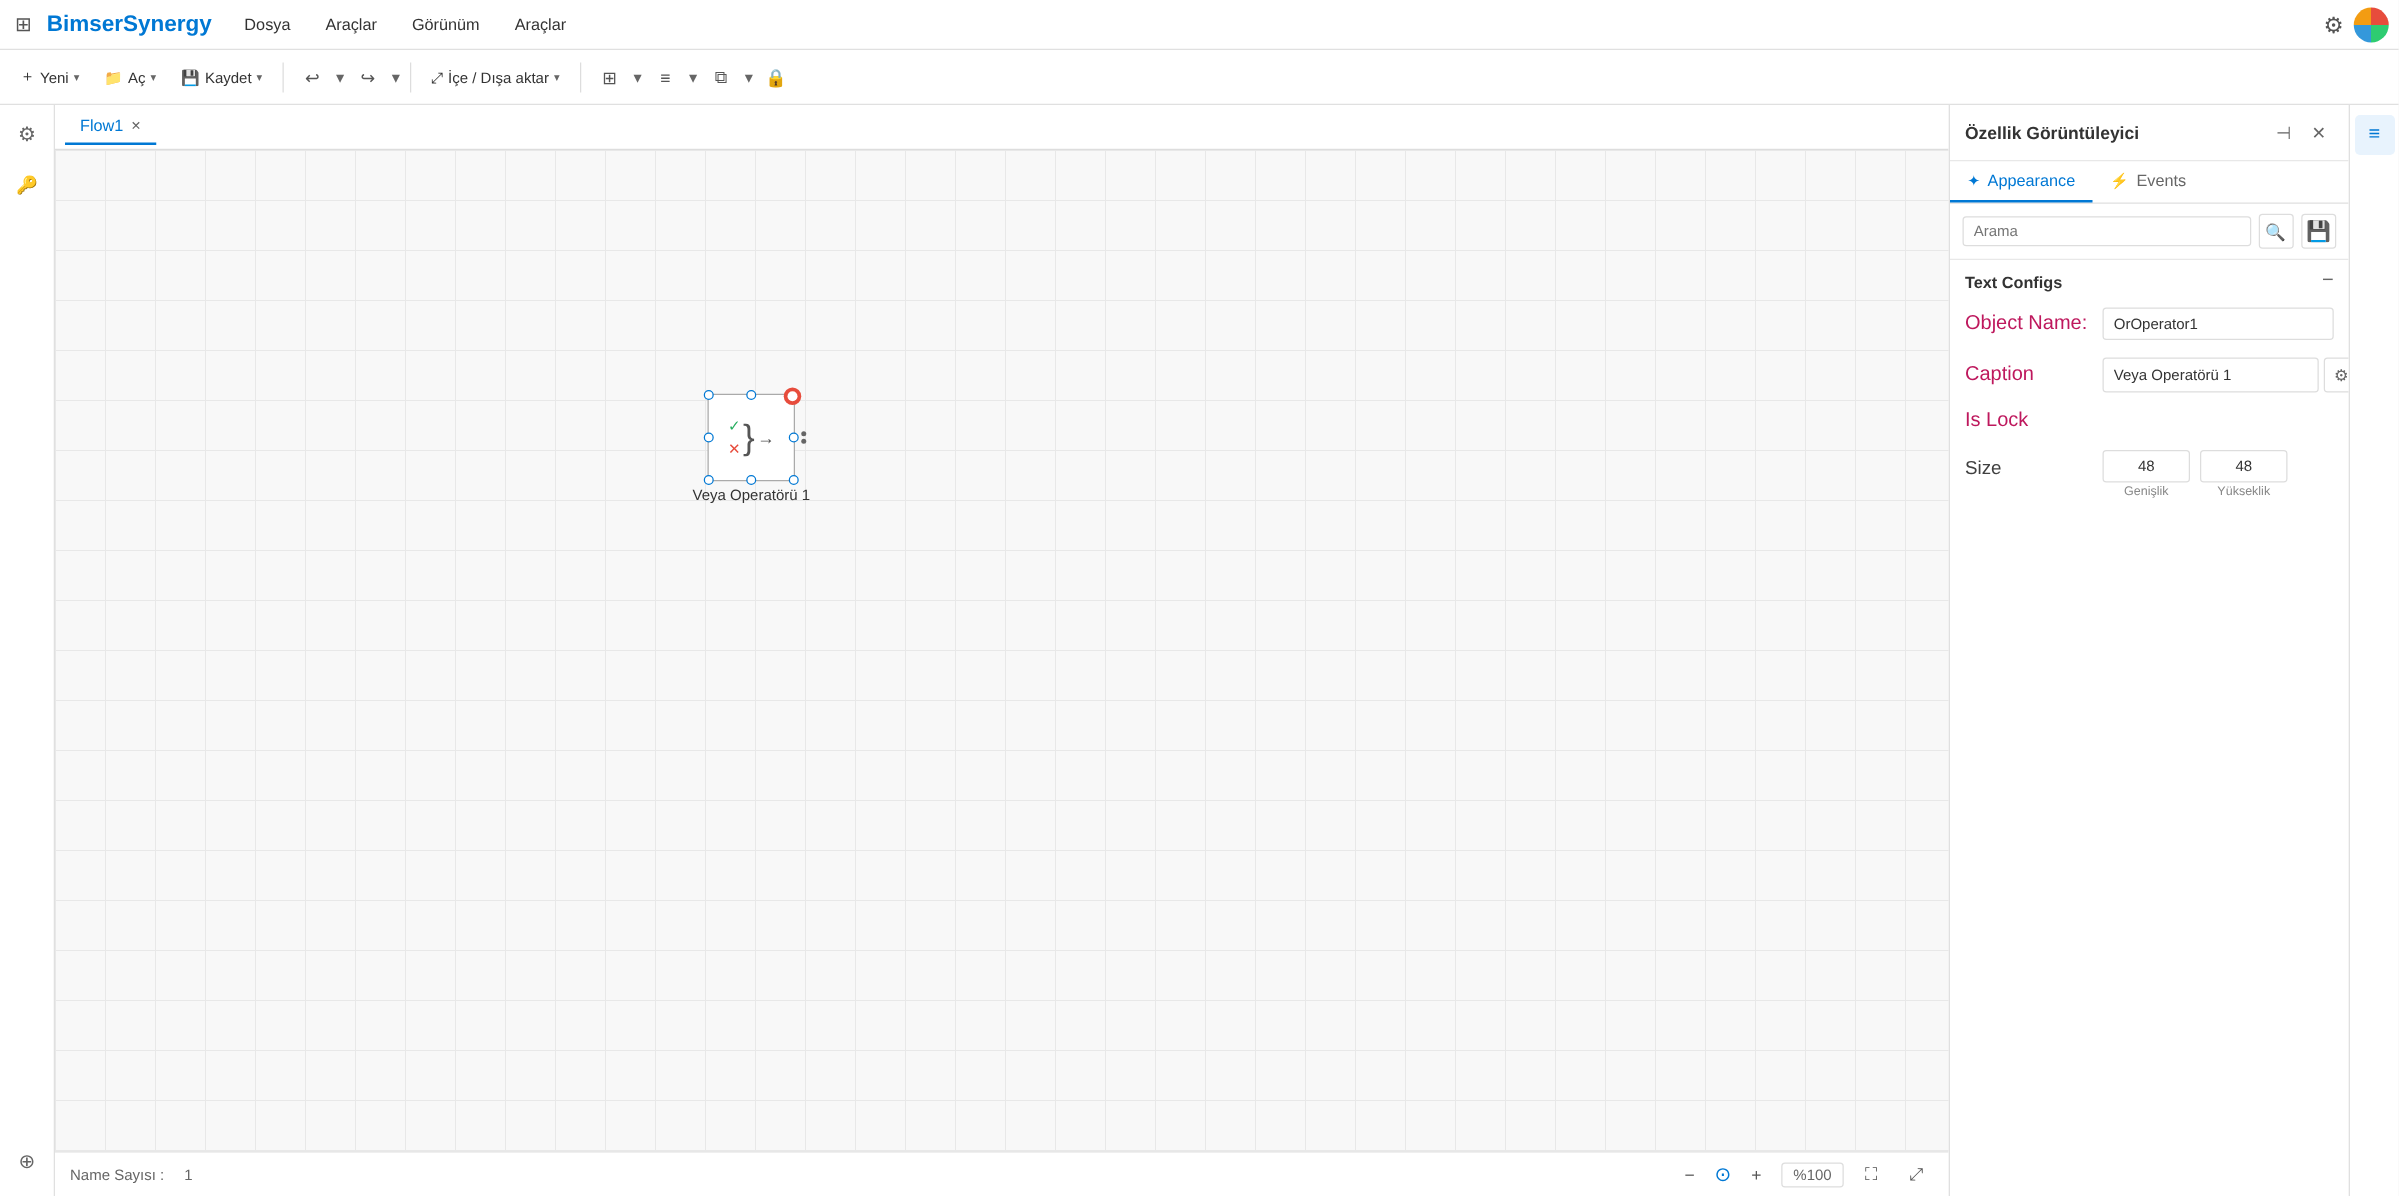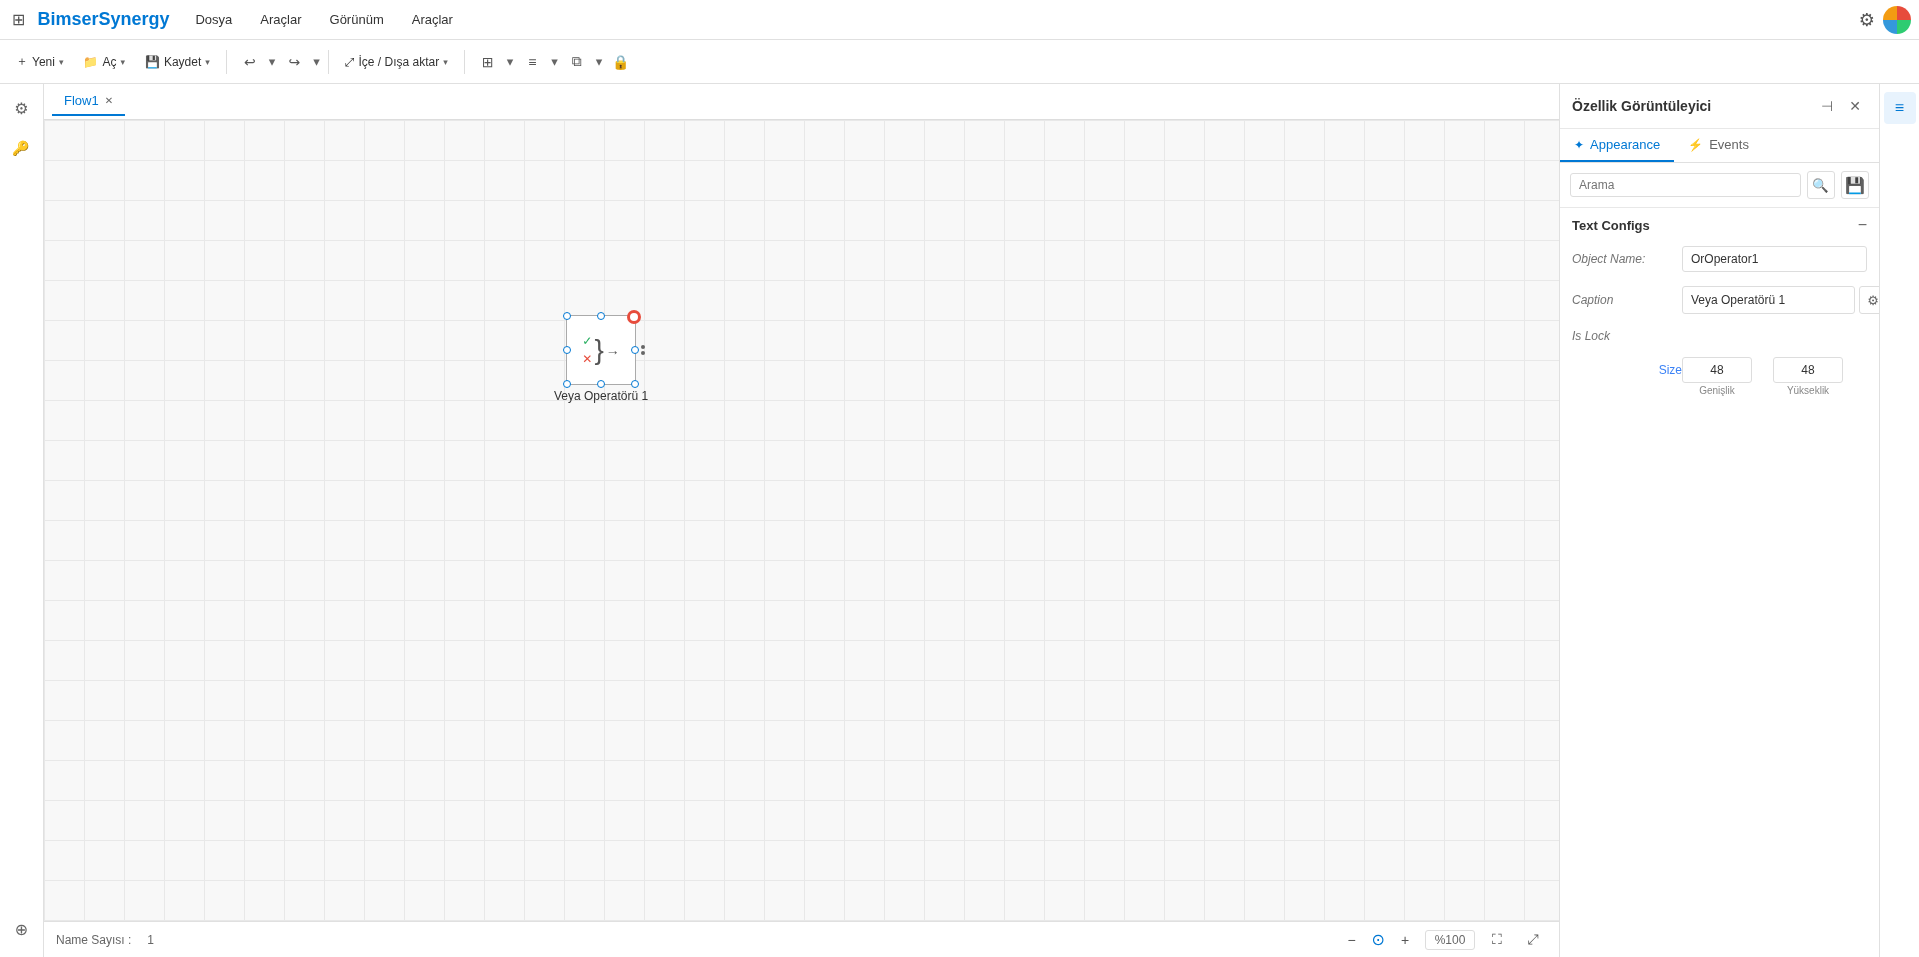--- a/index.html
+++ b/index.html
@@ -81,39 +81,39 @@
     .panel-search-btn { width: 28px; height: 28px; display: flex; align-items: center; justify-content: center; border: 1px solid #ddd; border-radius: 3px; cursor: pointer; color: #666; background: #fff; }
     .panel-save-btn { width: 28px; height: 28px; display: flex; align-items: center; justify-content: center; border: 1px solid #ddd; border-radius: 3px; cursor: pointer; color: #666; background: #fff; font-size: 16px; }
 
     
     .configs-section { padding: 8px 12px; }
     .configs-header { display: flex; align-items: center; justify-content: space-between; margin-bottom: 12px; }
     .configs-title { font-size: 13px; font-weight: 600; color: #333; }
     .configs-collapse { cursor: pointer; color: #666; font-size: 16px; border: none; background: transparent; }
 
     .config-row { display: flex; align-items: center; margin-bottom: 14px; }
-    .config-label { width: 110px; font-size: 12px; color: #737373; flex-shrink: 0; font-style: italic; }
+    .config-label { width: 110px; font-size: 16px; color: #be185d; flex-shrink: 0; }
     .config-value { flex: 1; }
     .config-input { width: 100%; border: 1px solid #ddd; border-radius: 3px; padding: 5px 8px; font-size: 12px; color: #333; outline: none; }
     .config-input-with-btn { display: flex; gap: 4px; }
     .config-input-with-btn input { flex: 1; border: 1px solid #ddd; border-radius: 3px; padding: 5px 8px; font-size: 12px; color: #333; outline: none; }
     .config-input-btn { width: 28px; height: 28px; display: flex; align-items: center; justify-content: center; border: 1px solid #ddd; border-radius: 3px; cursor: pointer; background: #fff; color: #666; font-size: 13px; }
 
     
     .toggle { position: relative; width: 36px; height: 20px; }
     .toggle input { opacity: 0; width: 0; height: 0; }
     .toggle-slider { position: absolute; cursor: pointer; top: 0; left: 0; right: 0; bottom: 0; background-color: #555; border-radius: 20px; transition: .3s; }
     .toggle-slider:before { position: absolute; content: ""; height: 14px; width: 14px; left: 3px; bottom: 3px; background-color: white; border-radius: 50%; transition: .3s; }
     .toggle input:checked + .toggle-slider { background-color: #0078d4; }
     .toggle input:checked + .toggle-slider:before { transform: translateX(16px); }
 
     
     .size-row { display: flex; align-items: flex-start; margin-bottom: 14px; }
-    .size-label { width: 110px; font-size: 12px; color: #3b82f6; flex-shrink: 0; padding-top: 6px; text-align: right; }
-    .size-inputs { display: flex; gap: 21px; }
+    .size-label { width: 110px; font-size: 15px; color: #404040; flex-shrink: 0; padding-top: 6px; }
+    .size-inputs { display: flex; gap: 8px; }
     .size-input-group { display: flex; flex-direction: column; align-items: center; gap: 2px; }
     .size-input { width: 70px; border: 1px solid #ddd; border-radius: 3px; padding: 5px 8px; font-size: 12px; color: #333; outline: none; text-align: center; }
     .size-sub { font-size: 10px; color: #888; }
 
     
     .far-right-sidebar { width: 40px; background: #fff; border-left: 1px solid #e0e0e0; display: flex; flex-direction: column; align-items: center; padding: 8px 0; gap: 8px; }
     .far-sidebar-icon { width: 32px; height: 32px; display: flex; align-items: center; justify-content: center; border-radius: 4px; cursor: pointer; color: #666; font-size: 16px; }
     .far-sidebar-icon.active { color: #0078d4; background: #e8f3fd; }
 
     

